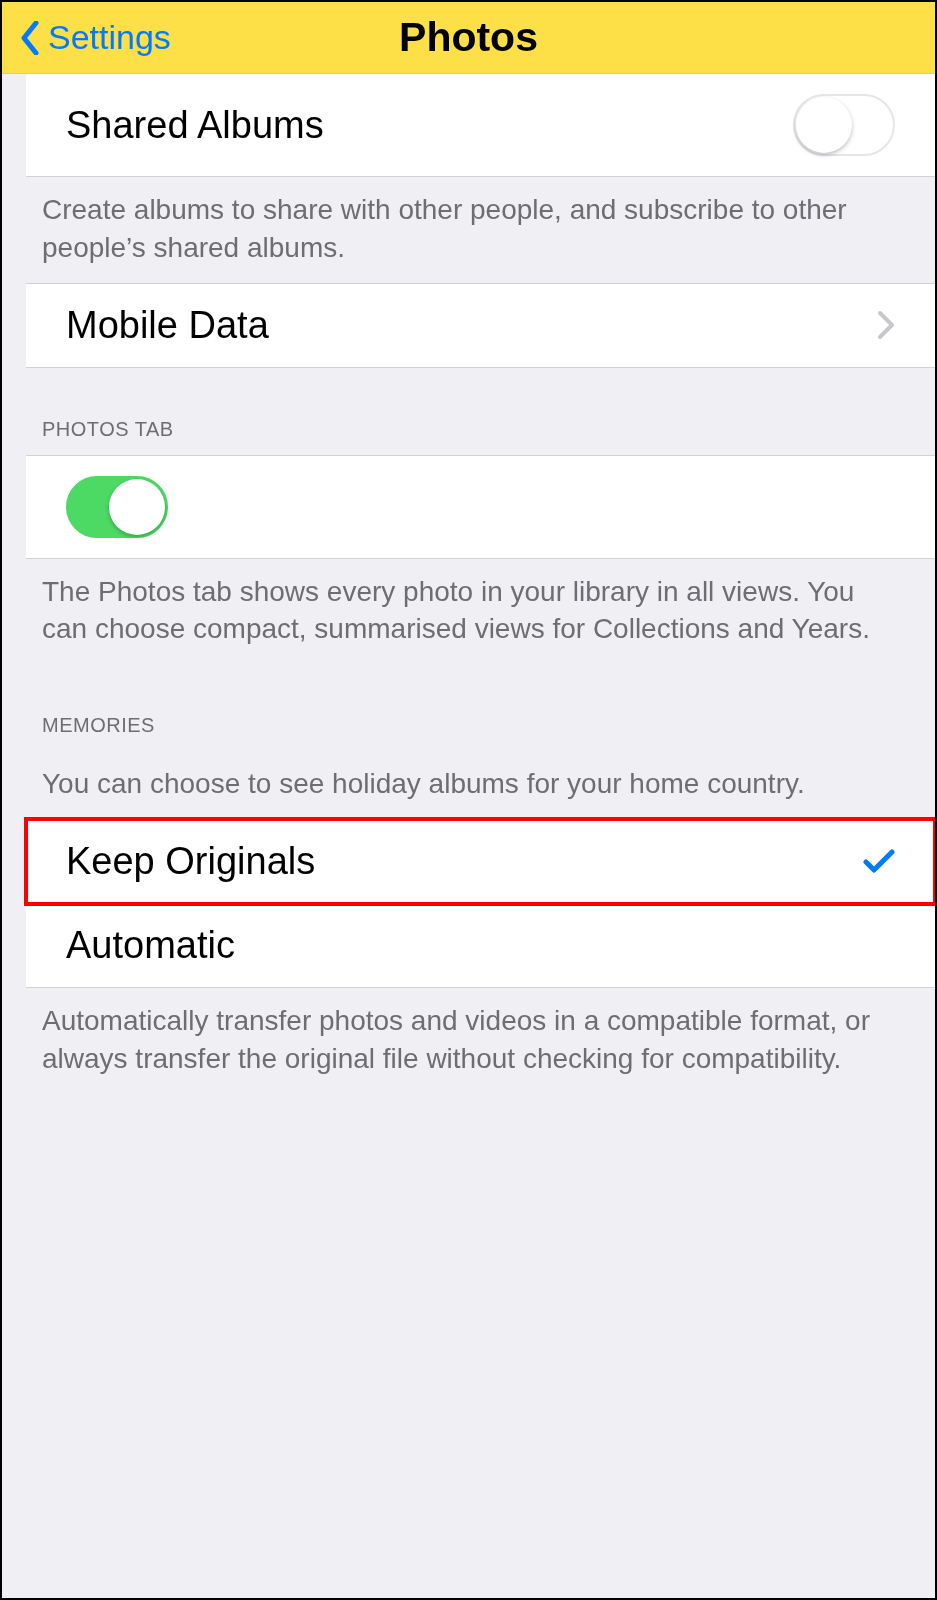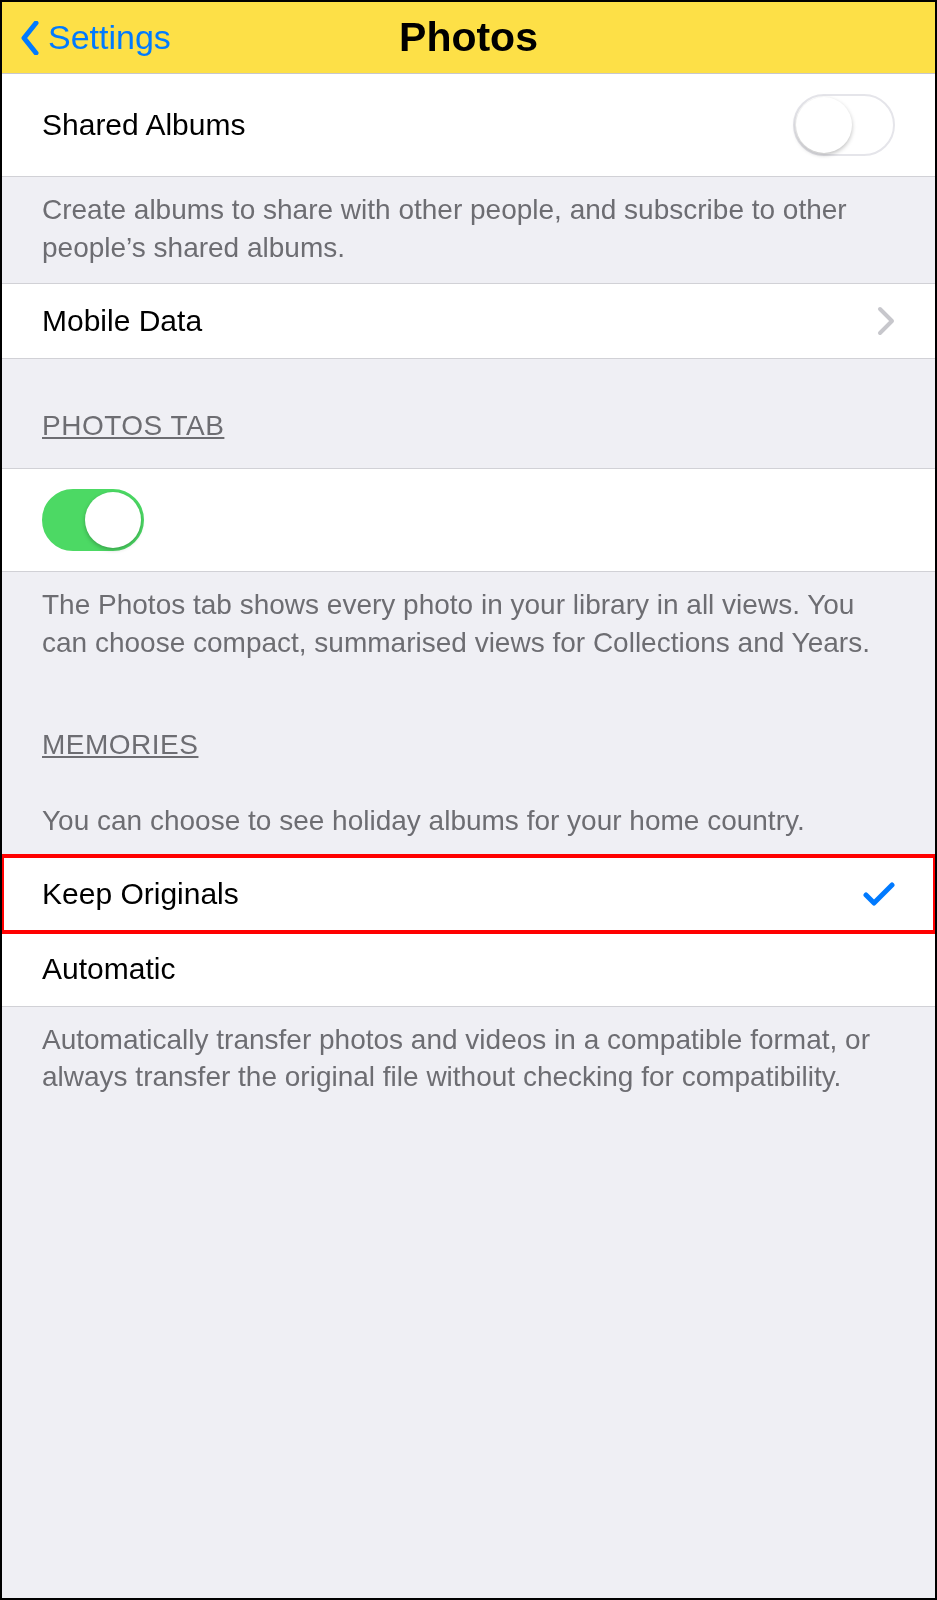--- a/index.html
+++ b/index.html
@@ -38,40 +38,40 @@
     font-weight: 600;
     pointer-events: none;
   }
   .group { }
   .cell {
     background: #fff;
     display: flex;
     align-items: center;
     justify-content: space-between;
     padding: 20px 40px;
-    font-size: 30px;
+    font-size: 38px;
     border-top: 1px solid #d1d1d6;
     border-bottom: 1px solid #d1d1d6;
+    margin-left: 24px;
   }
   .cell + .cell { border-top: none; }
   .cell-label { flex: 1; }
   .group-footer, .group-header {
     color: #6d6d72;
     padding: 16px 40px;
     font-size: 28px;
     line-height: 1.35;
     border-radius: 19px;
   }
   .group-header {
     text-transform: uppercase;
-    font-size: 28px;
+    font-size: 20px;
     padding-top: 48px;
-    padding-bottom: 24px;
+    padding-bottom: 12px;
     letter-spacing: 0.5px;
-    text-decoration: underline;
   }
   .group-footer { padding-top: 14px; }
   
   .toggle {
     width: 102px; height: 62px;
     border-radius: 31px;
     position: relative;
     flex-shrink: 0;
   }
   .toggle.off { background: #fff; border: 2px solid #e5e5ea; }

